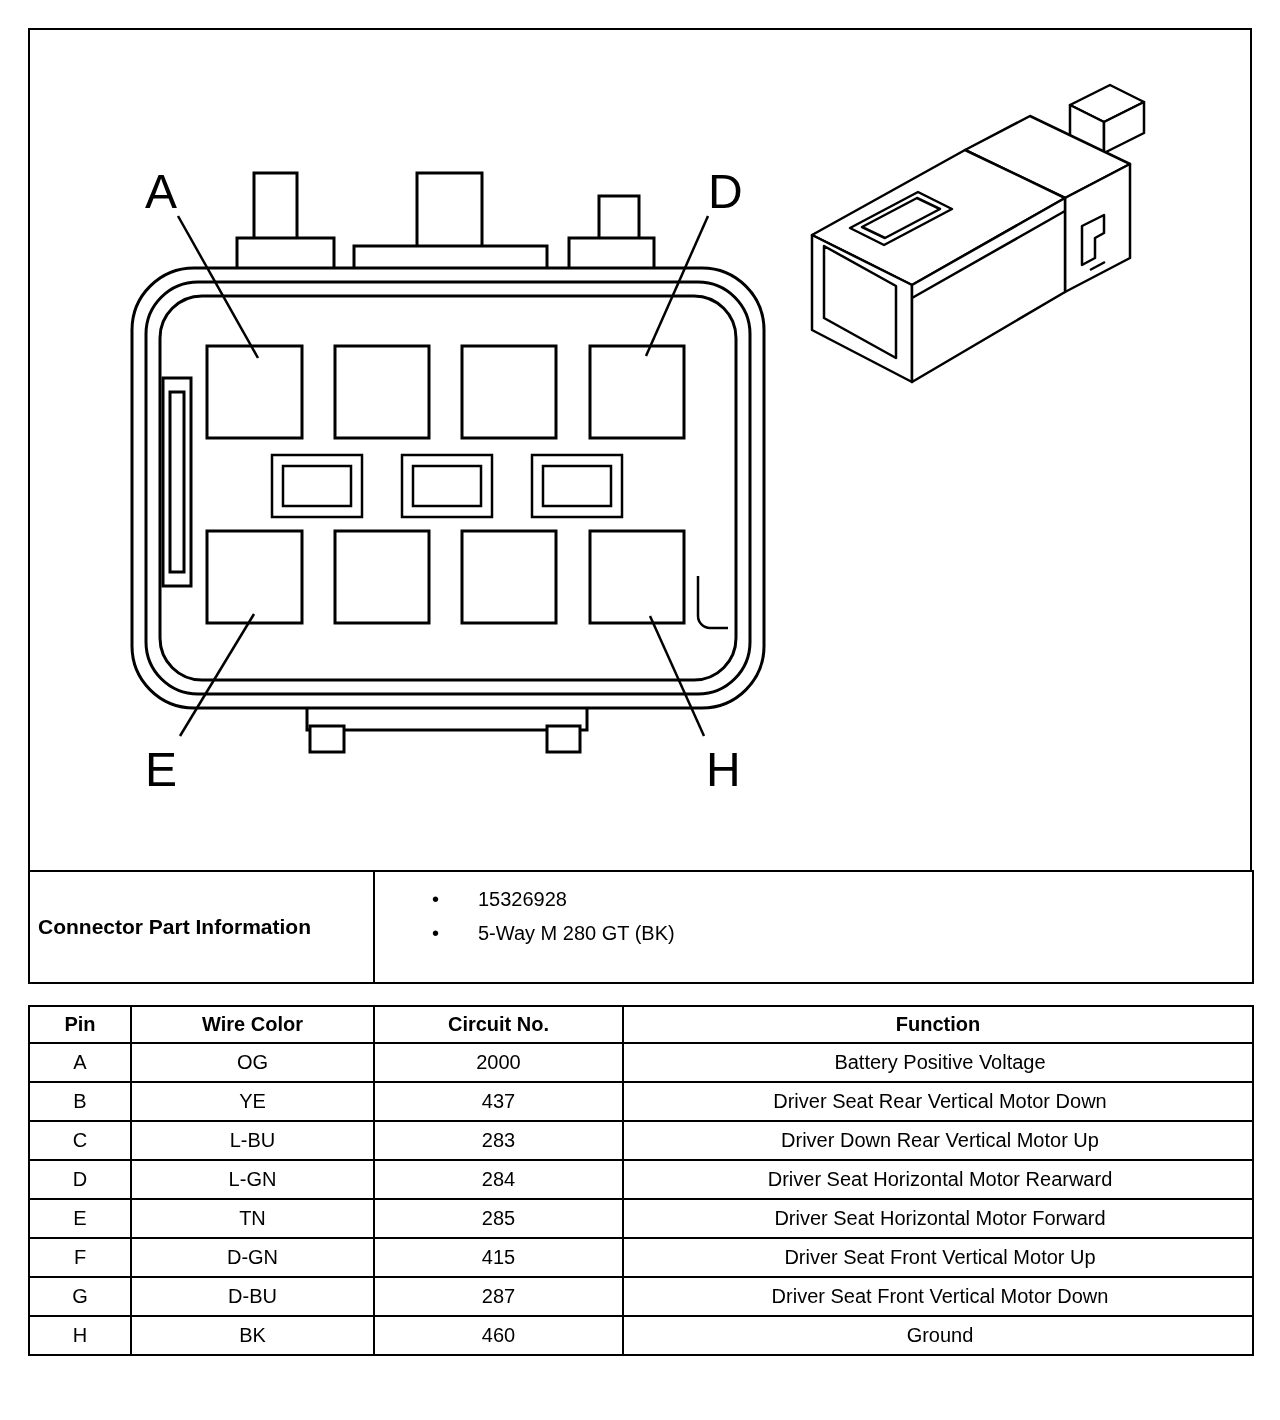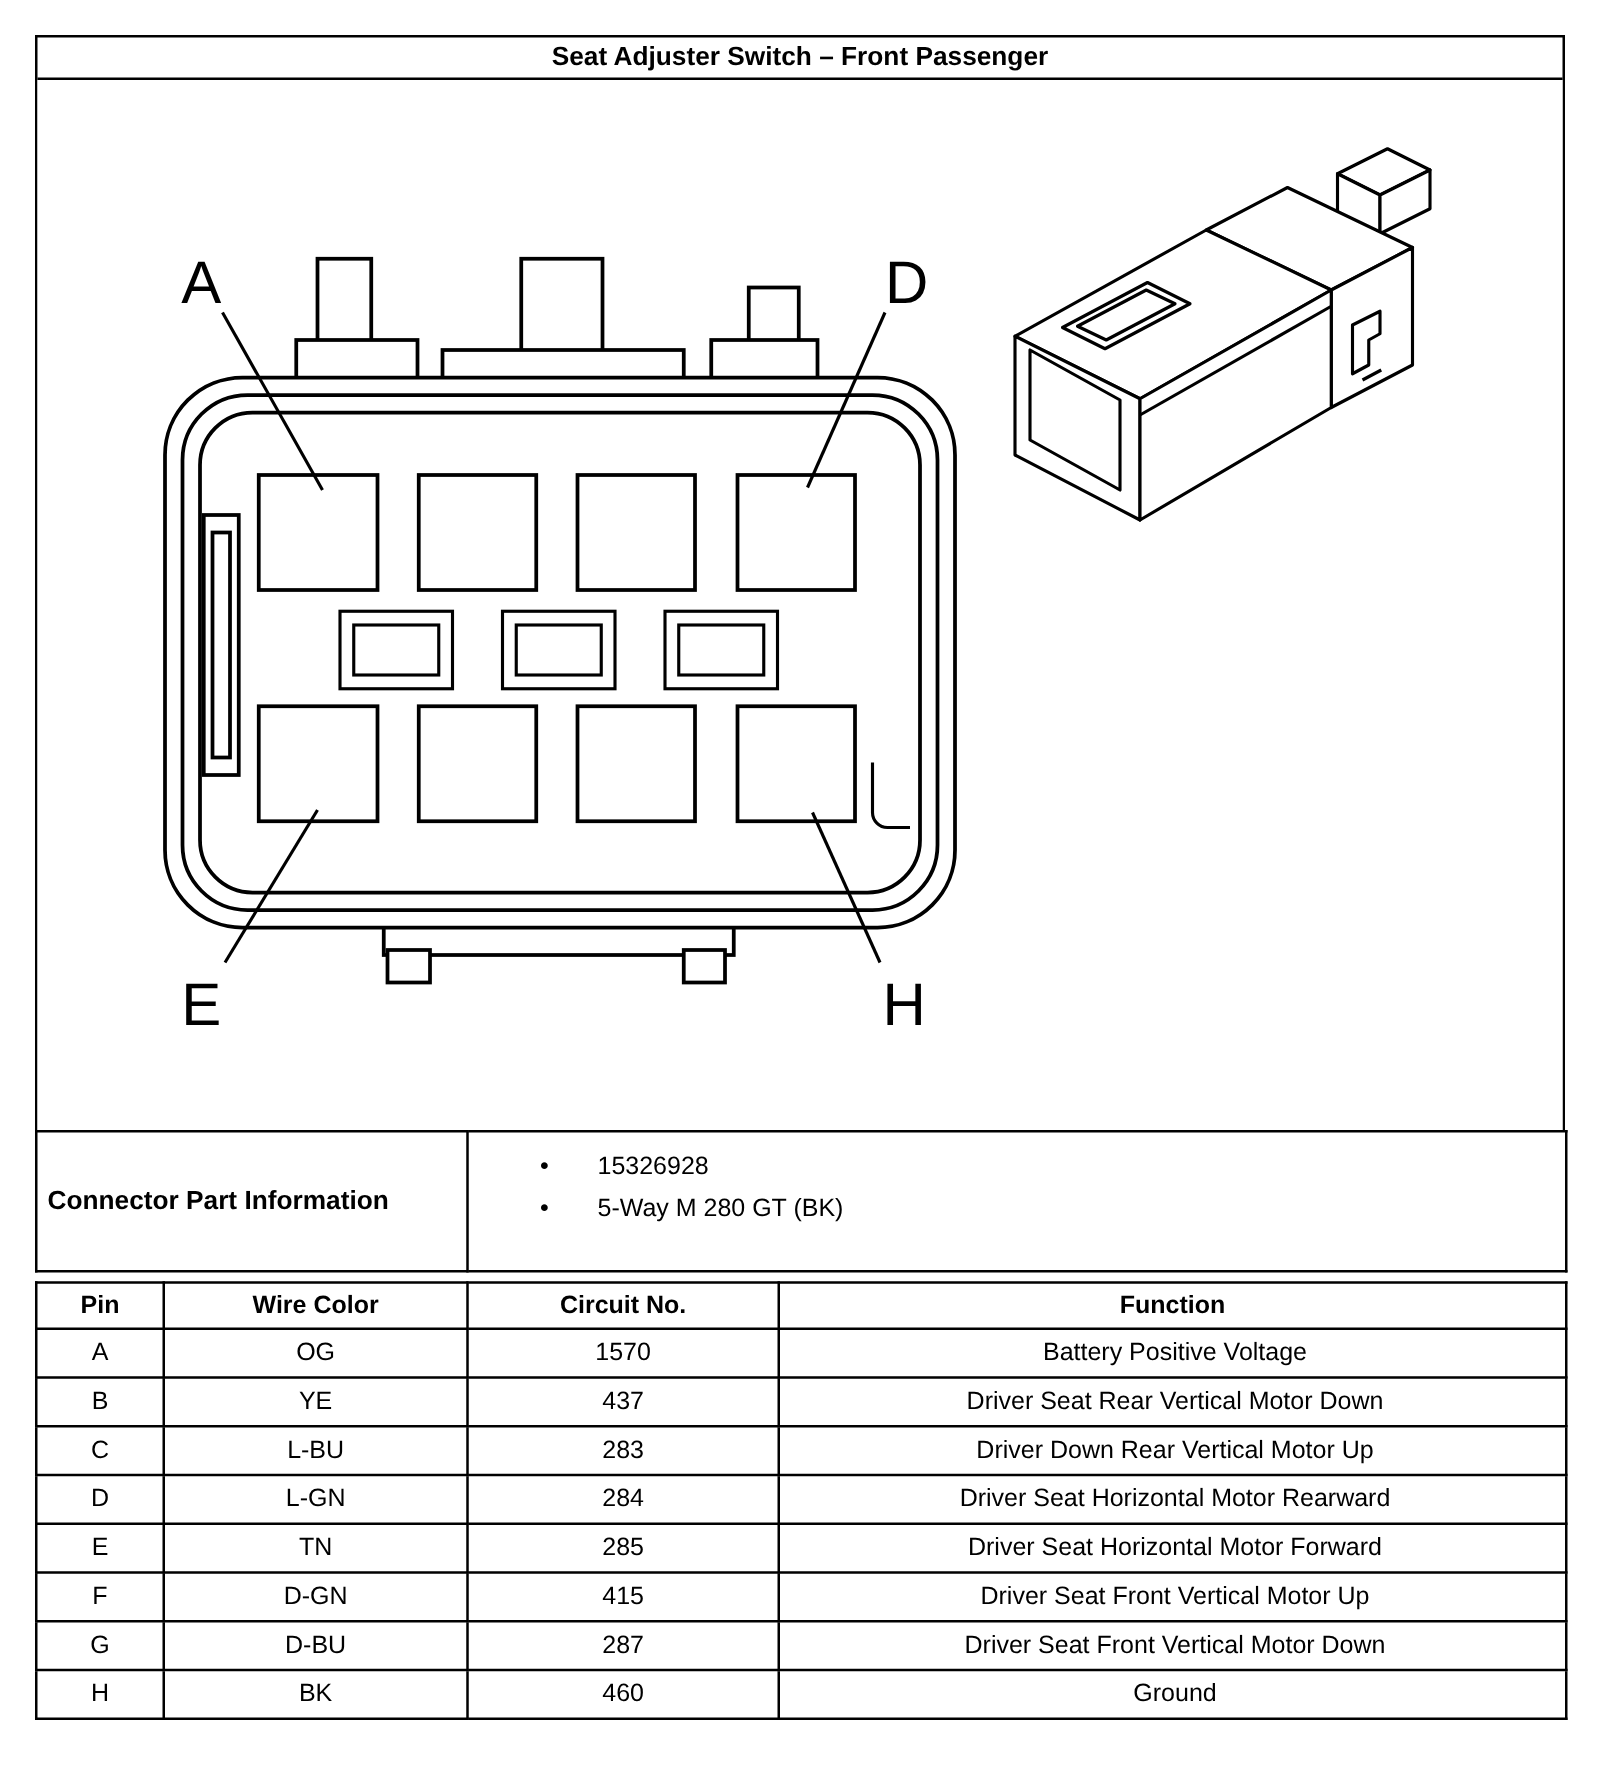--- a/index.html
+++ b/index.html
@@ -28,32 +28,31 @@
   .part-info td { height: 112px; }
   .part-info .pi-label {
     font-weight: 700; font-size: 21px;
     padding-left: 8px; vertical-align: middle; border-radius: 32px;
   }
   .part-info .pi-items { vertical-align: top; padding: 10px 0 5px 57px; }
   .bullets { list-style: none; margin: 0; padding: 0; font-size: 20px; }
   .bullets li { display: flex; line-height: 34px; }
   .bullets li::before { content: "\2022"; flex: 0 0 46px; }
 
-  .pin-table { margin-top: 7px; padding-left: 11px; }
+  .pin-table { margin-top: 21px; padding-left: 11px; }
   .pin-table th { height: 37px; font-weight: 700; text-align: center; }
   .pin-table td { height: 39px; text-align: center; }
   .pin-table td.fn { text-align: center; padding-left: 4px; }
 </style>
 </head>
 <body>
 
 <div class="doc">
 
   <div class="main-box">
-    <div class="title-bar">Seat Adjuster Switch – Front Passenger</div>
     <div class="diagram-area">
       <svg viewBox="0 0 1224 840" width="1224" height="840">
 
         <g stroke="#000" stroke-width="3" fill="#fff">
 
           <rect x="224" y="143" width="43" height="100"></rect>
           <rect x="207" y="208" width="97" height="36"></rect>
           <rect x="387" y="143" width="65" height="100"></rect>
           <rect x="324" y="216" width="193" height="28"></rect>
           <rect x="569" y="166" width="40" height="80"></rect>
@@ -160,21 +159,21 @@
     <tbody>
         <tr>
       <th>Pin</th>
       <th>Wire Color</th>
       <th>Circuit No.</th>
       <th>Function</th>
     </tr>
     <tr>
       <td>A</td>
       <td>OG</td>
-      <td>1570</td>
+      <td>2000</td>
       <td class="fn">Battery Positive Voltage</td>
     </tr>
     <tr>
       <td>B</td>
       <td>YE</td>
       <td>437</td>
       <td class="fn">Driver Seat Rear Vertical Motor Down</td>
     </tr>
     <tr>
       <td>C</td>

